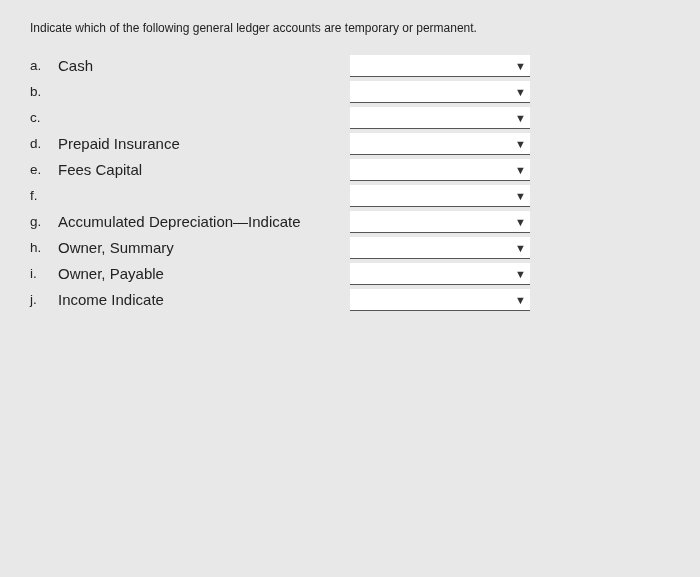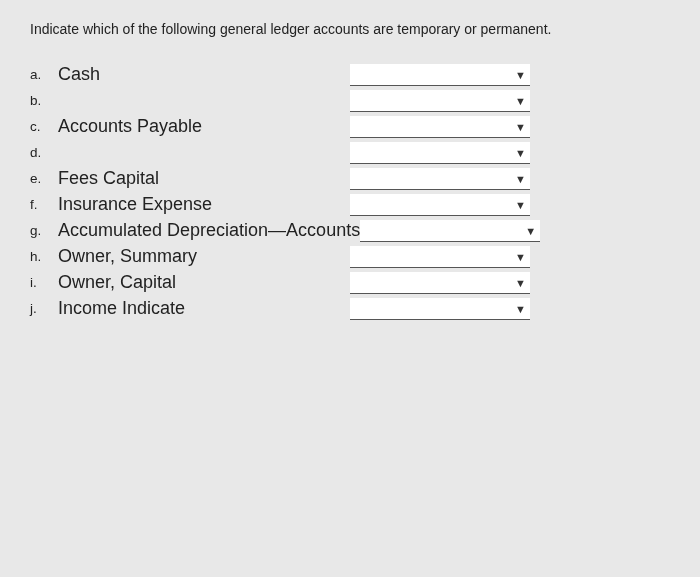--- a/index.html
+++ b/index.html
@@ -12,22 +12,22 @@
       background-color: #e8e8e8;
       font-family: Arial, sans-serif;
       font-size: 14px;
       color: #222;
       width: 700px;
       min-height: 577px;
       padding: 20px 30px;
     }
 
     .instructions {
-      font-size: 14px;
-      margin-bottom: 24px;
+      font-size: 12px;
+      margin-bottom: 18px;
       line-height: 1.4;
     }
 
     .account-list {
       list-style: none;
     }
 
     .account-item {
       display: flex;
       align-items: center;
@@ -39,21 +39,21 @@
       align-items: center;
       min-width: 320px;
     }
 
     .letter {
       min-width: 28px;
       font-size: 13.5px;
     }
 
     .account-name {
-      font-size: 18px;
+      font-size: 15px;
     }
 
     .dropdown-container {
       display: flex;
       align-items: center;
       position: relative;
     }
 
     .dropdown-select {
       appearance: none;
@@ -99,80 +99,79 @@
         <span class="letter">b.</span>
       </div>
       <div class="dropdown-container">
         <select class="dropdown-select"><option value=""></option><option value="Temporary">Temporary</option><option value="Permanent">Permanent</option></select>
         <span class="dropdown-arrow">▼</span>
       </div>
     </li>
     <li class="account-item">
       <div class="account-label">
         <span class="letter">c.</span>
-        <span class="account-name">Accounts Payable</span>
       </div>
       <div class="dropdown-container">
         <select class="dropdown-select"><option value=""></option><option value="Temporary">Temporary</option><option value="Permanent">Permanent</option></select>
         <span class="dropdown-arrow">▼</span>
       </div>
     </li>
     <li class="account-item">
       <div class="account-label">
         <span class="letter">d.</span>
+        <span class="account-name">Prepaid Insurance</span>
       </div>
       <div class="dropdown-container">
         <select class="dropdown-select"><option value=""></option><option value="Temporary">Temporary</option><option value="Permanent">Permanent</option></select>
         <span class="dropdown-arrow">▼</span>
       </div>
     </li>
     <li class="account-item">
       <div class="account-label">
         <span class="letter">e.</span>
         <span class="account-name">Fees Capital</span>
       </div>
       <div class="dropdown-container">
         <select class="dropdown-select"><option value=""></option><option value="Temporary">Temporary</option><option value="Permanent">Permanent</option></select>
         <span class="dropdown-arrow">▼</span>
       </div>
     </li>
     <li class="account-item">
       <div class="account-label">
         <span class="letter">f.</span>
-        <span class="account-name">Insurance Expense</span>
       </div>
       <div class="dropdown-container">
         <select class="dropdown-select"><option value=""></option><option value="Temporary">Temporary</option><option value="Permanent">Permanent</option></select>
         <span class="dropdown-arrow">▼</span>
       </div>
     </li>
     <li class="account-item">
       <div class="account-label">
         <span class="letter">g.</span>
-        <span class="account-name">Accumulated Depreciation—Accounts</span>
+        <span class="account-name">Accumulated Depreciation—Indicate</span>
       </div>
       <div class="dropdown-container">
         <select class="dropdown-select"><option value=""></option><option value="Temporary">Temporary</option><option value="Permanent">Permanent</option></select>
         <span class="dropdown-arrow">▼</span>
       </div>
     </li>
     <li class="account-item">
       <div class="account-label">
         <span class="letter">h.</span>
         <span class="account-name">Owner, Summary</span>
       </div>
       <div class="dropdown-container">
         <select class="dropdown-select"><option value=""></option><option value="Temporary">Temporary</option><option value="Permanent">Permanent</option></select>
         <span class="dropdown-arrow">▼</span>
       </div>
     </li>
     <li class="account-item">
       <div class="account-label">
         <span class="letter">i.</span>
-        <span class="account-name">Owner, Capital</span>
+        <span class="account-name">Owner, Payable</span>
       </div>
       <div class="dropdown-container">
         <select class="dropdown-select"><option value=""></option><option value="Temporary">Temporary</option><option value="Permanent">Permanent</option></select>
         <span class="dropdown-arrow">▼</span>
       </div>
     </li>
     <li class="account-item">
       <div class="account-label">
         <span class="letter">j.</span>
         <span class="account-name">Income Indicate</span>

